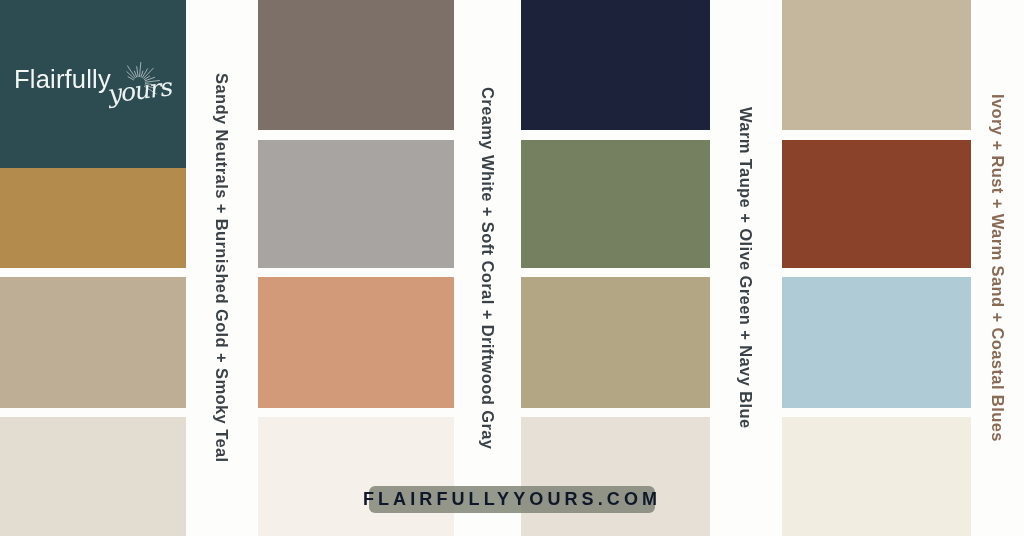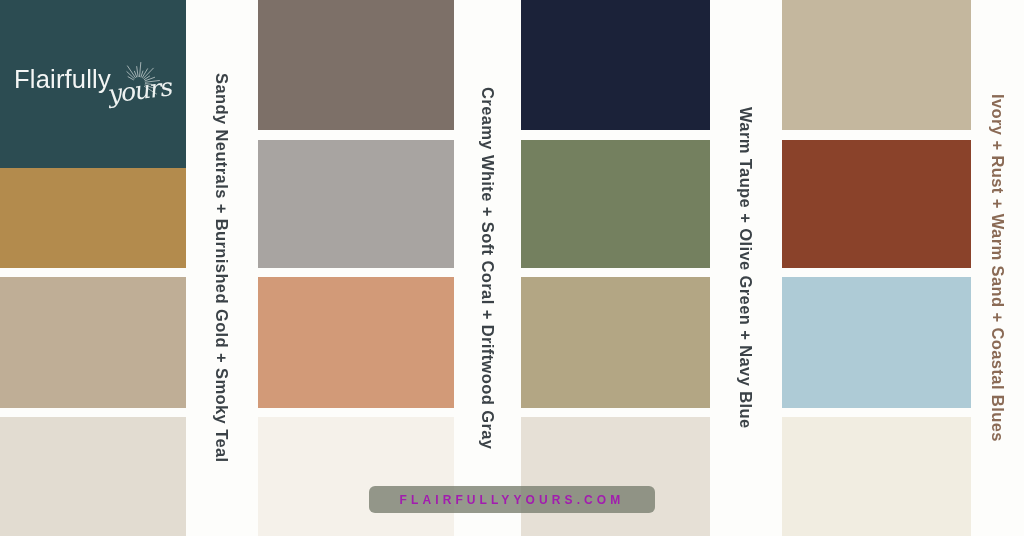--- a/index.html
+++ b/index.html
@@ -80,22 +80,22 @@
   
   .watermark {
     position:absolute;
     display:flex;
     align-items:center;
     justify-content:center;
     border-radius:6px;
     background:rgba(122,127,112,0.80);
   }
   .watermark span {
-    color:#a21caf;
-    font-size:12px;
+    color:#0f172a;
+    font-size:18px;
     font-weight:600;
     letter-spacing:4.1px;
   }
 </style>
 </head>
 <body>
 
 <div id="board" style="background: rgb(253, 253, 251);">
     <div class="swatch" style="left: 0px; top: 0px; width: 186px; height: 130px; background: rgb(44, 76, 82);"></div>
     <div class="swatch" style="left: 0px; top: 140px; width: 186px; height: 128px; background: rgb(179, 139, 77);"></div>

